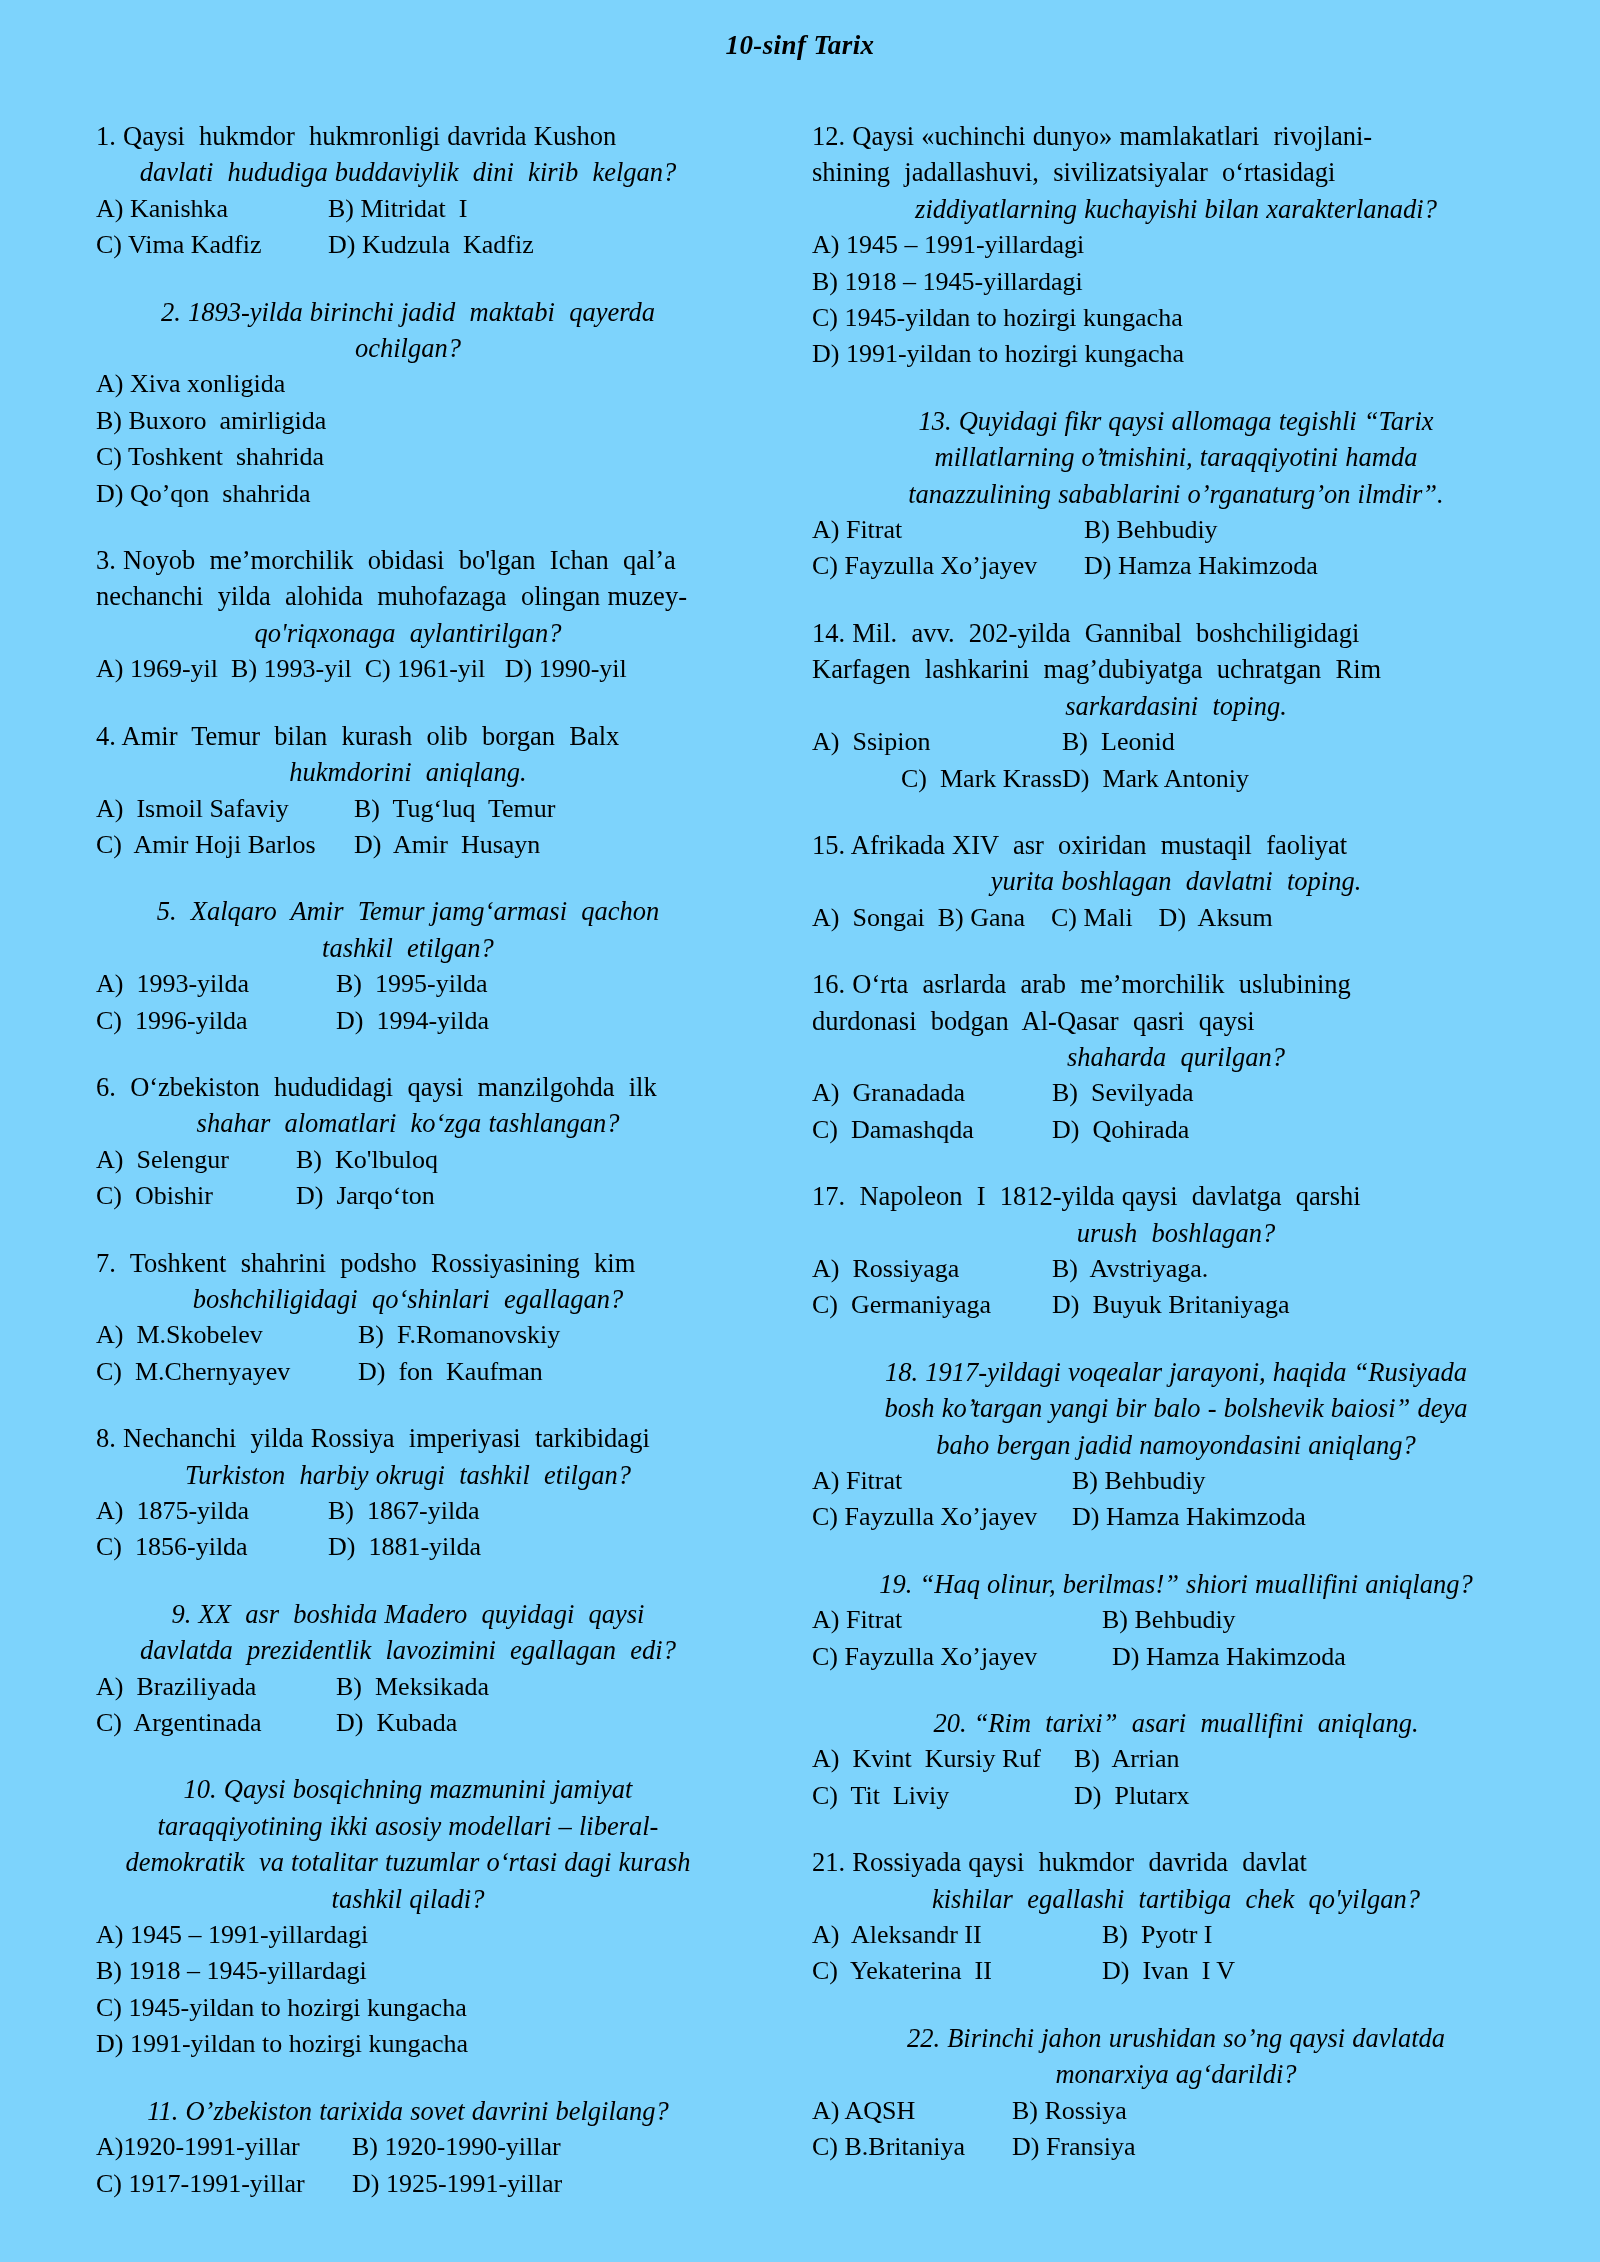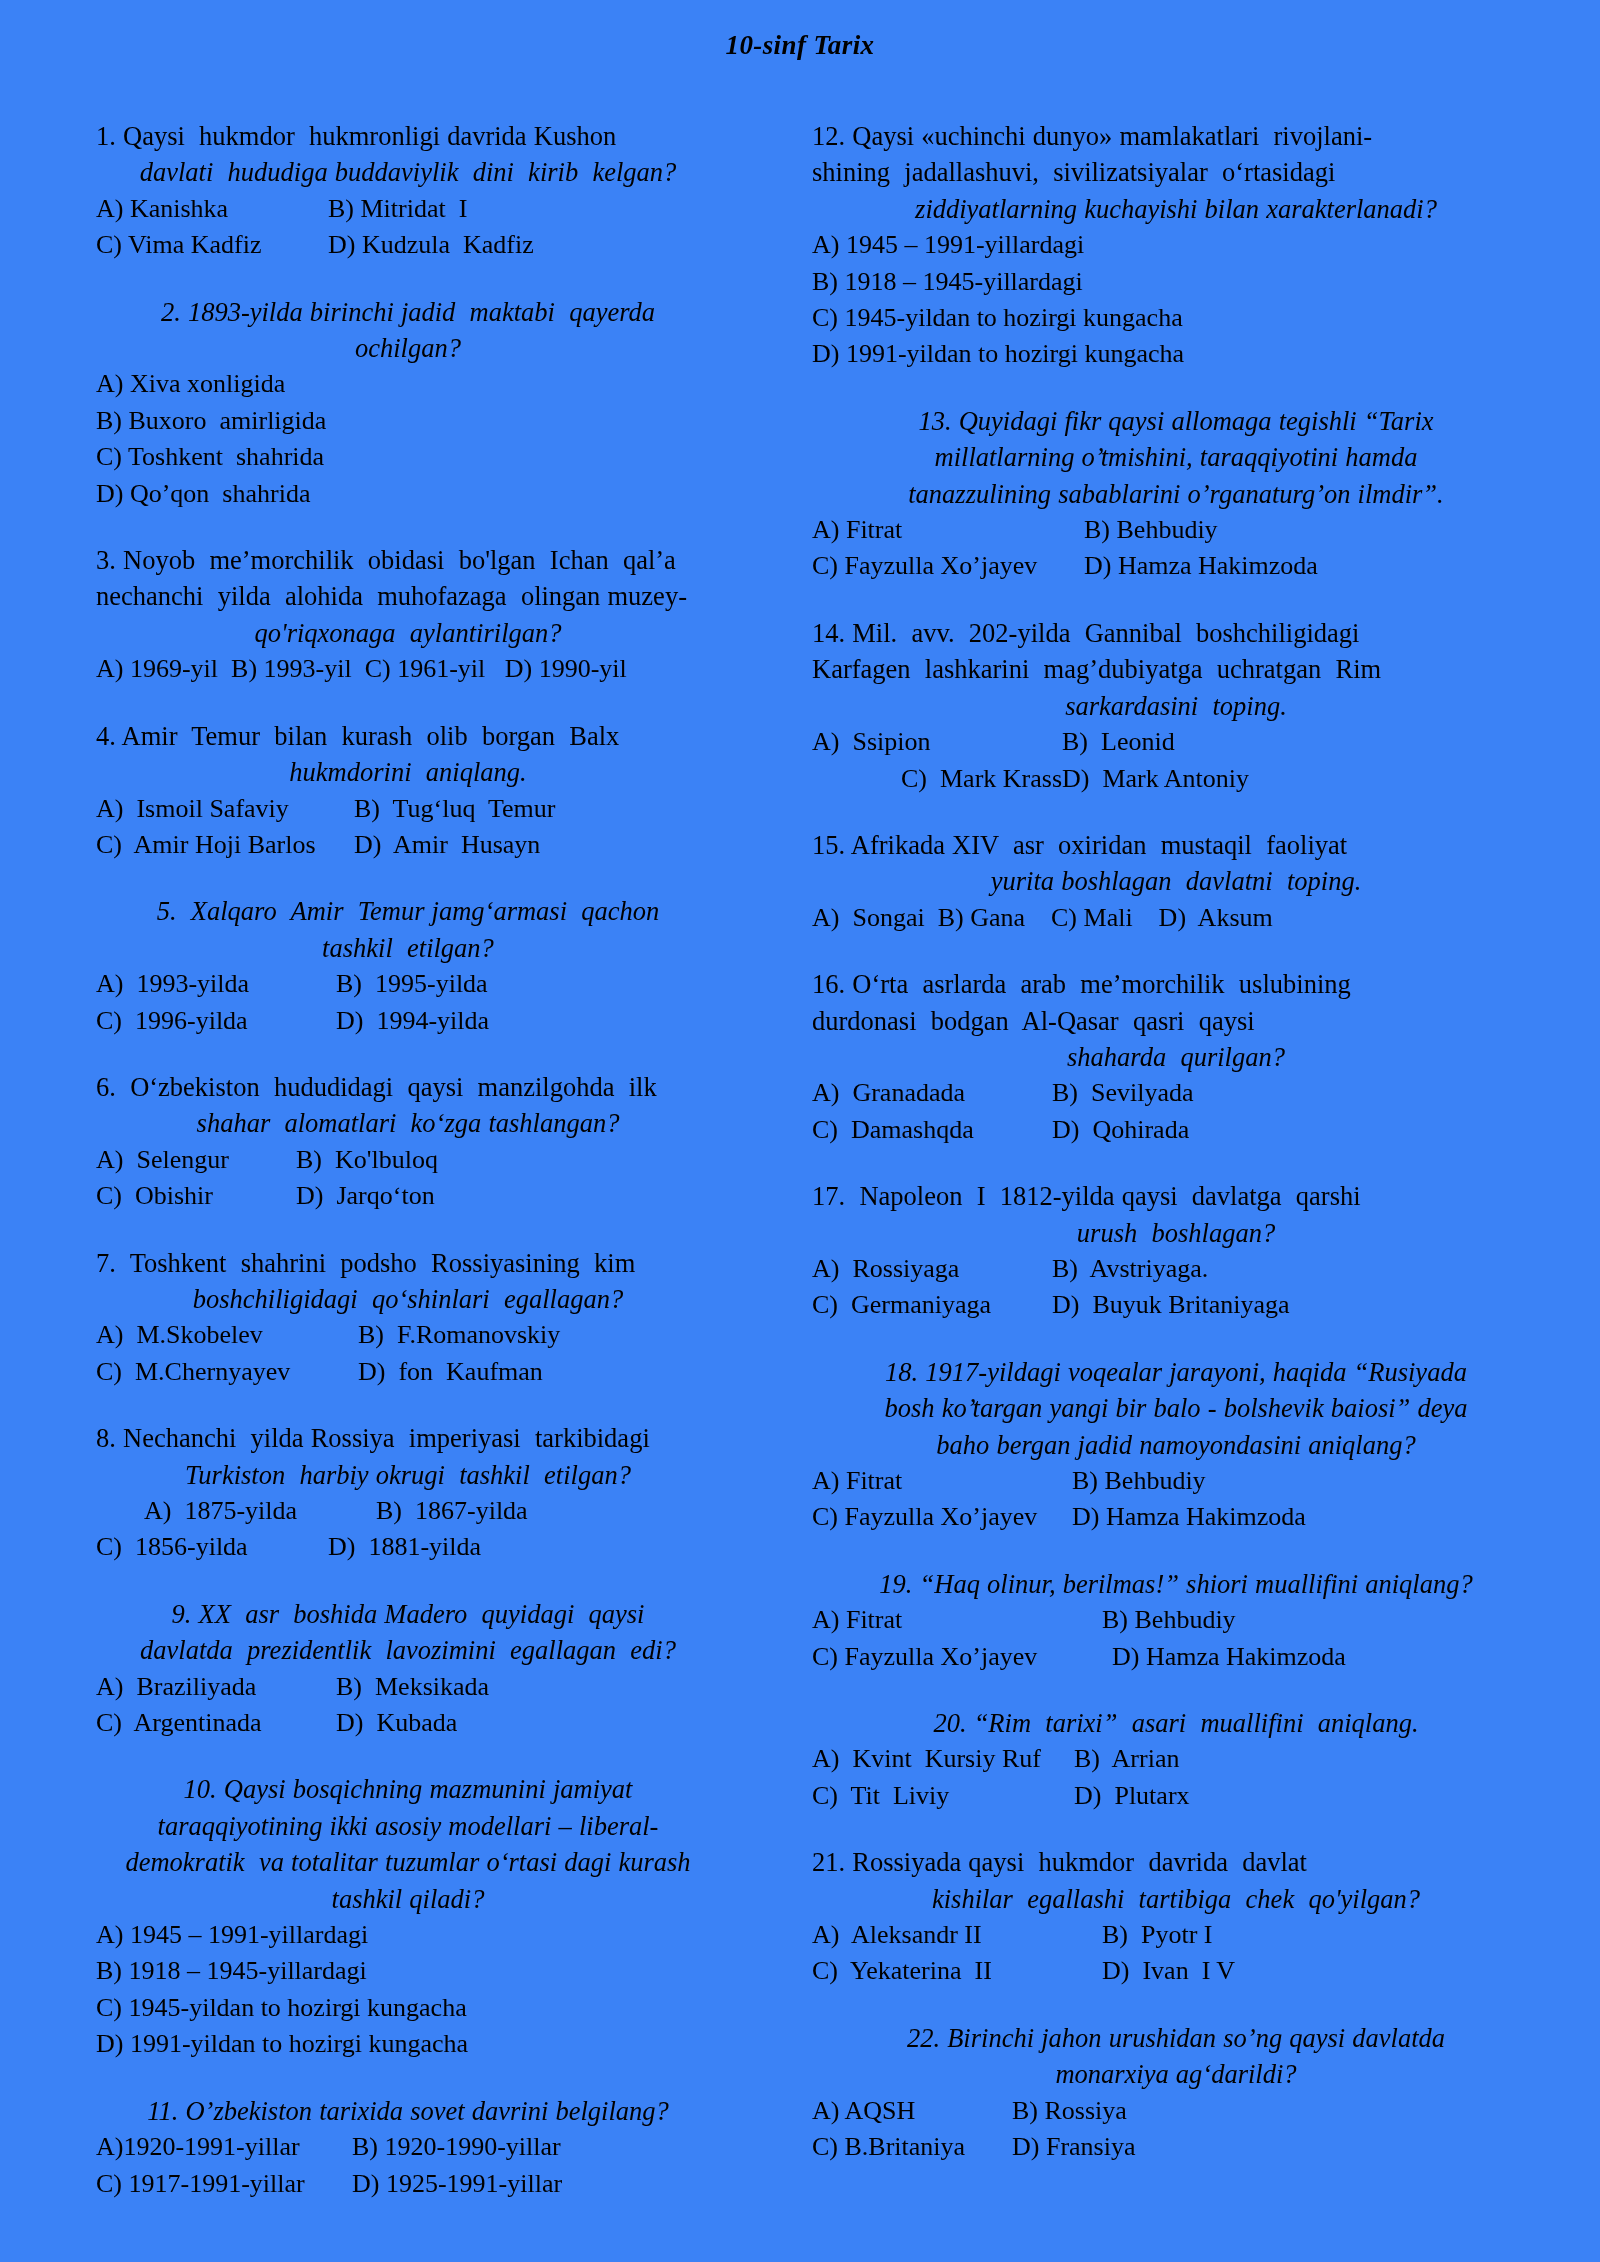--- a/index.html
+++ b/index.html
@@ -13,21 +13,21 @@
     height: 2262px;
     font-family: "Liberation Serif", "DejaVu Serif", serif;
     color: #000000;
     position: relative;
     overflow: hidden;
   }
   .page {
     position: relative;
     width: 1600px;
     height: 2262px;
-    background: #3b82f6;
+    background: #7dd3fc;
     box-sizing: border-box;
   }
   .doc-header {
     position: absolute;
     top: 30px;
     left: 0;
     width: 1600px;
     text-align: center;
     font-size: 27px;
     font-weight: bold;
@@ -179,21 +179,21 @@
           </div>
           <div class="opt-row">
             <span class="opt-cell opt-a" style="min-width: 262px;">C)  M.Chernyayev</span>
             <span class="opt-cell opt-b">D)  fon  Kaufman</span>
           </div>
         </div>
         <div class="q-block">
           <div class="q-line justify">8. Nechanchi  yilda Rossiya  imperiyasi  tarkibidagi</div>
           <div class="q-line stem">Turkiston  harbiy okrugi  tashkil  etilgan?</div>
           <div class="opt-row">
-            <span class="opt-cell opt-a" style="min-width: 232px; margin-left: 48px;">A)  1875-yilda</span>
+            <span class="opt-cell opt-a" style="min-width: 232px;">A)  1875-yilda</span>
             <span class="opt-cell opt-b">B)  1867-yilda</span>
           </div>
           <div class="opt-row">
             <span class="opt-cell opt-a" style="min-width: 232px;">C)  1856-yilda</span>
             <span class="opt-cell opt-b">D)  1881-yilda</span>
           </div>
         </div>
         <div class="q-block">
           <div class="q-line stem">9. XX  asr  boshida Madero  quyidagi  qaysi</div>
           <div class="q-line stem">davlatda  prezidentlik  lavozimini  egallagan  edi?</div>

